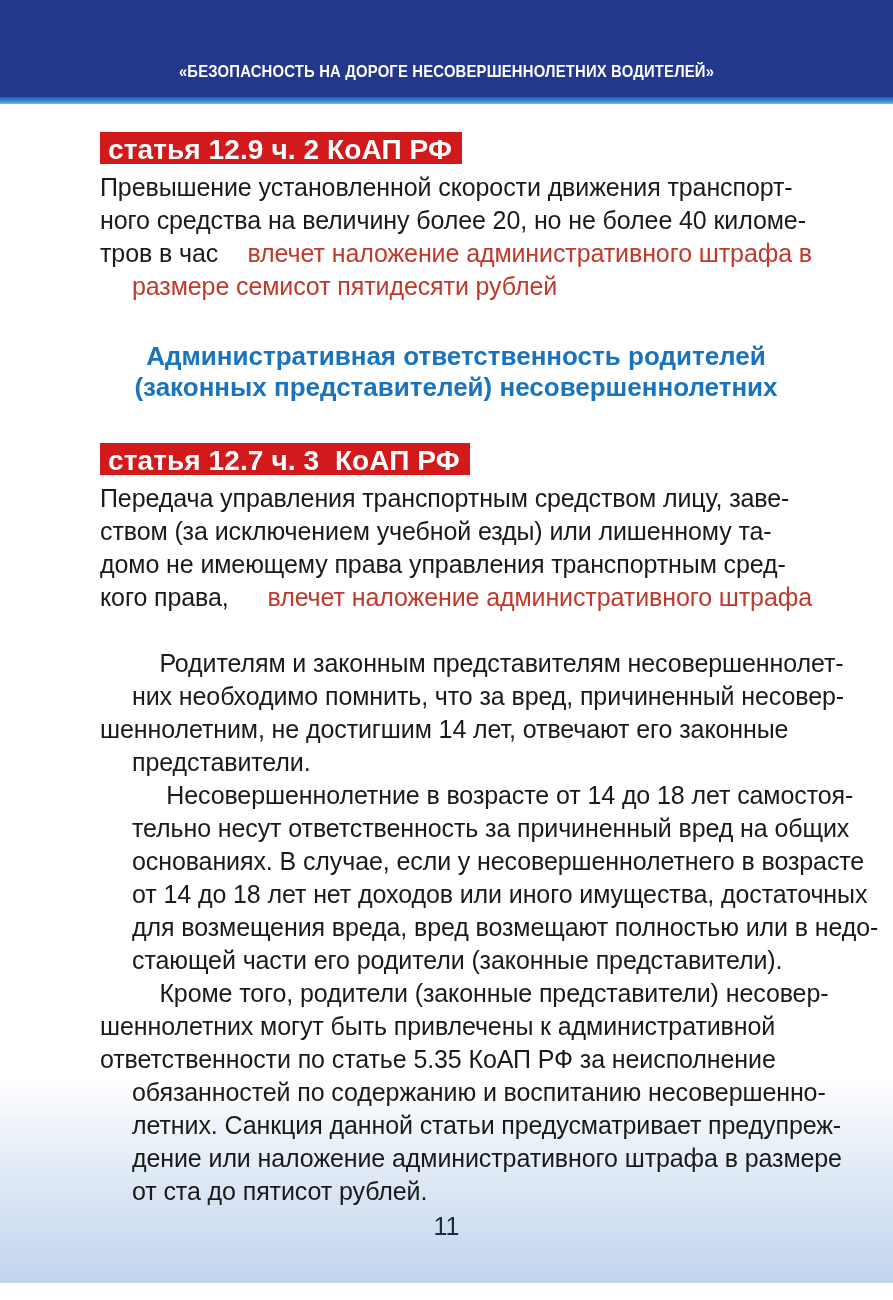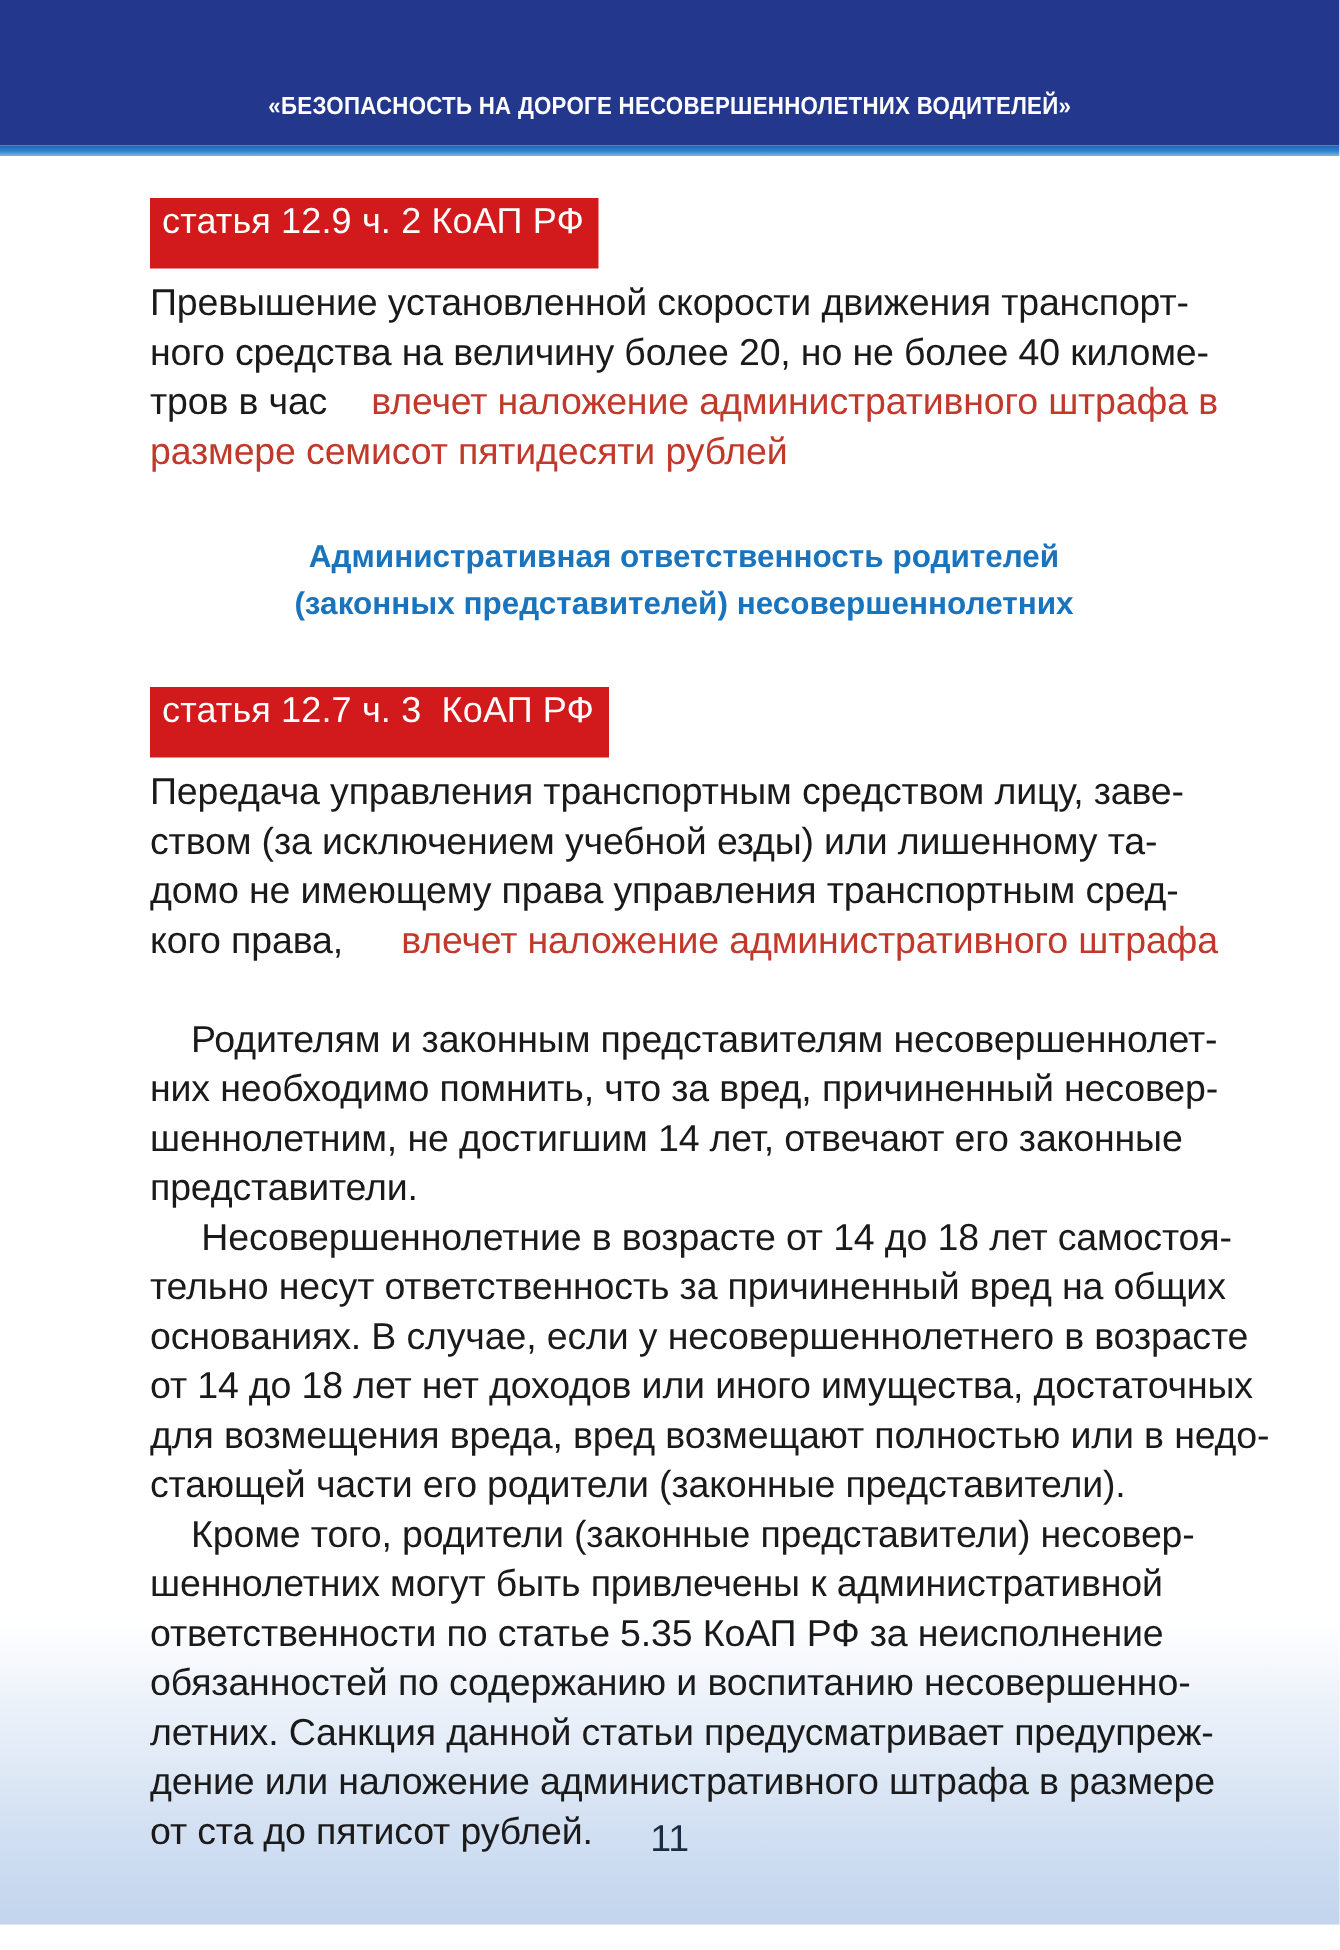--- a/index.html
+++ b/index.html
@@ -62,23 +62,23 @@
     left: 100px;
     top: 132px;
     width: 712px;
   }
 
   
   .article-badge {
     display: inline-block;
     background: #d2191b;
     color: #ffffff;
-    font-size: 24px;
-    font-weight: 400;
-    padding: 4px 10px 19px 8px;
+    font-size: 28px;
+    font-weight: 700;
+    padding: 4px 10px 0 8px;
     line-height: 1.0;
     white-space: pre;
     letter-spacing: 0.1px;
   }
   .badge-wrap { margin-bottom: 7px; }
 
   
   .para {
     font-size: 25px;
     line-height: 33px;
@@ -87,34 +87,35 @@
     text-align-last: left;
     margin: 0;
     letter-spacing: -0.1px;
   }
   .para .red {
     color: #c0392b;
   }
   .para-line {
     display: block;
     white-space: pre;
+    margin-left: 32px;
   }
   .just-line {
     display: flex;
     justify-content: space-between;
     white-space: pre;
   }
   .just-line > span { white-space: pre; }
 
   
   .blue-heading {
     margin: 38px 0 0 0;
     text-align: center;
     color: #1a74bd;
-    font-size: 21px;
+    font-size: 26px;
     font-weight: 700;
     line-height: 31px;
   }
   .blue-heading .bh-line { display: block; white-space: pre; }
 
   .gap-a { height: 40px; }
   .gap-b { height: 33px; }
 
   
   .page-number {

